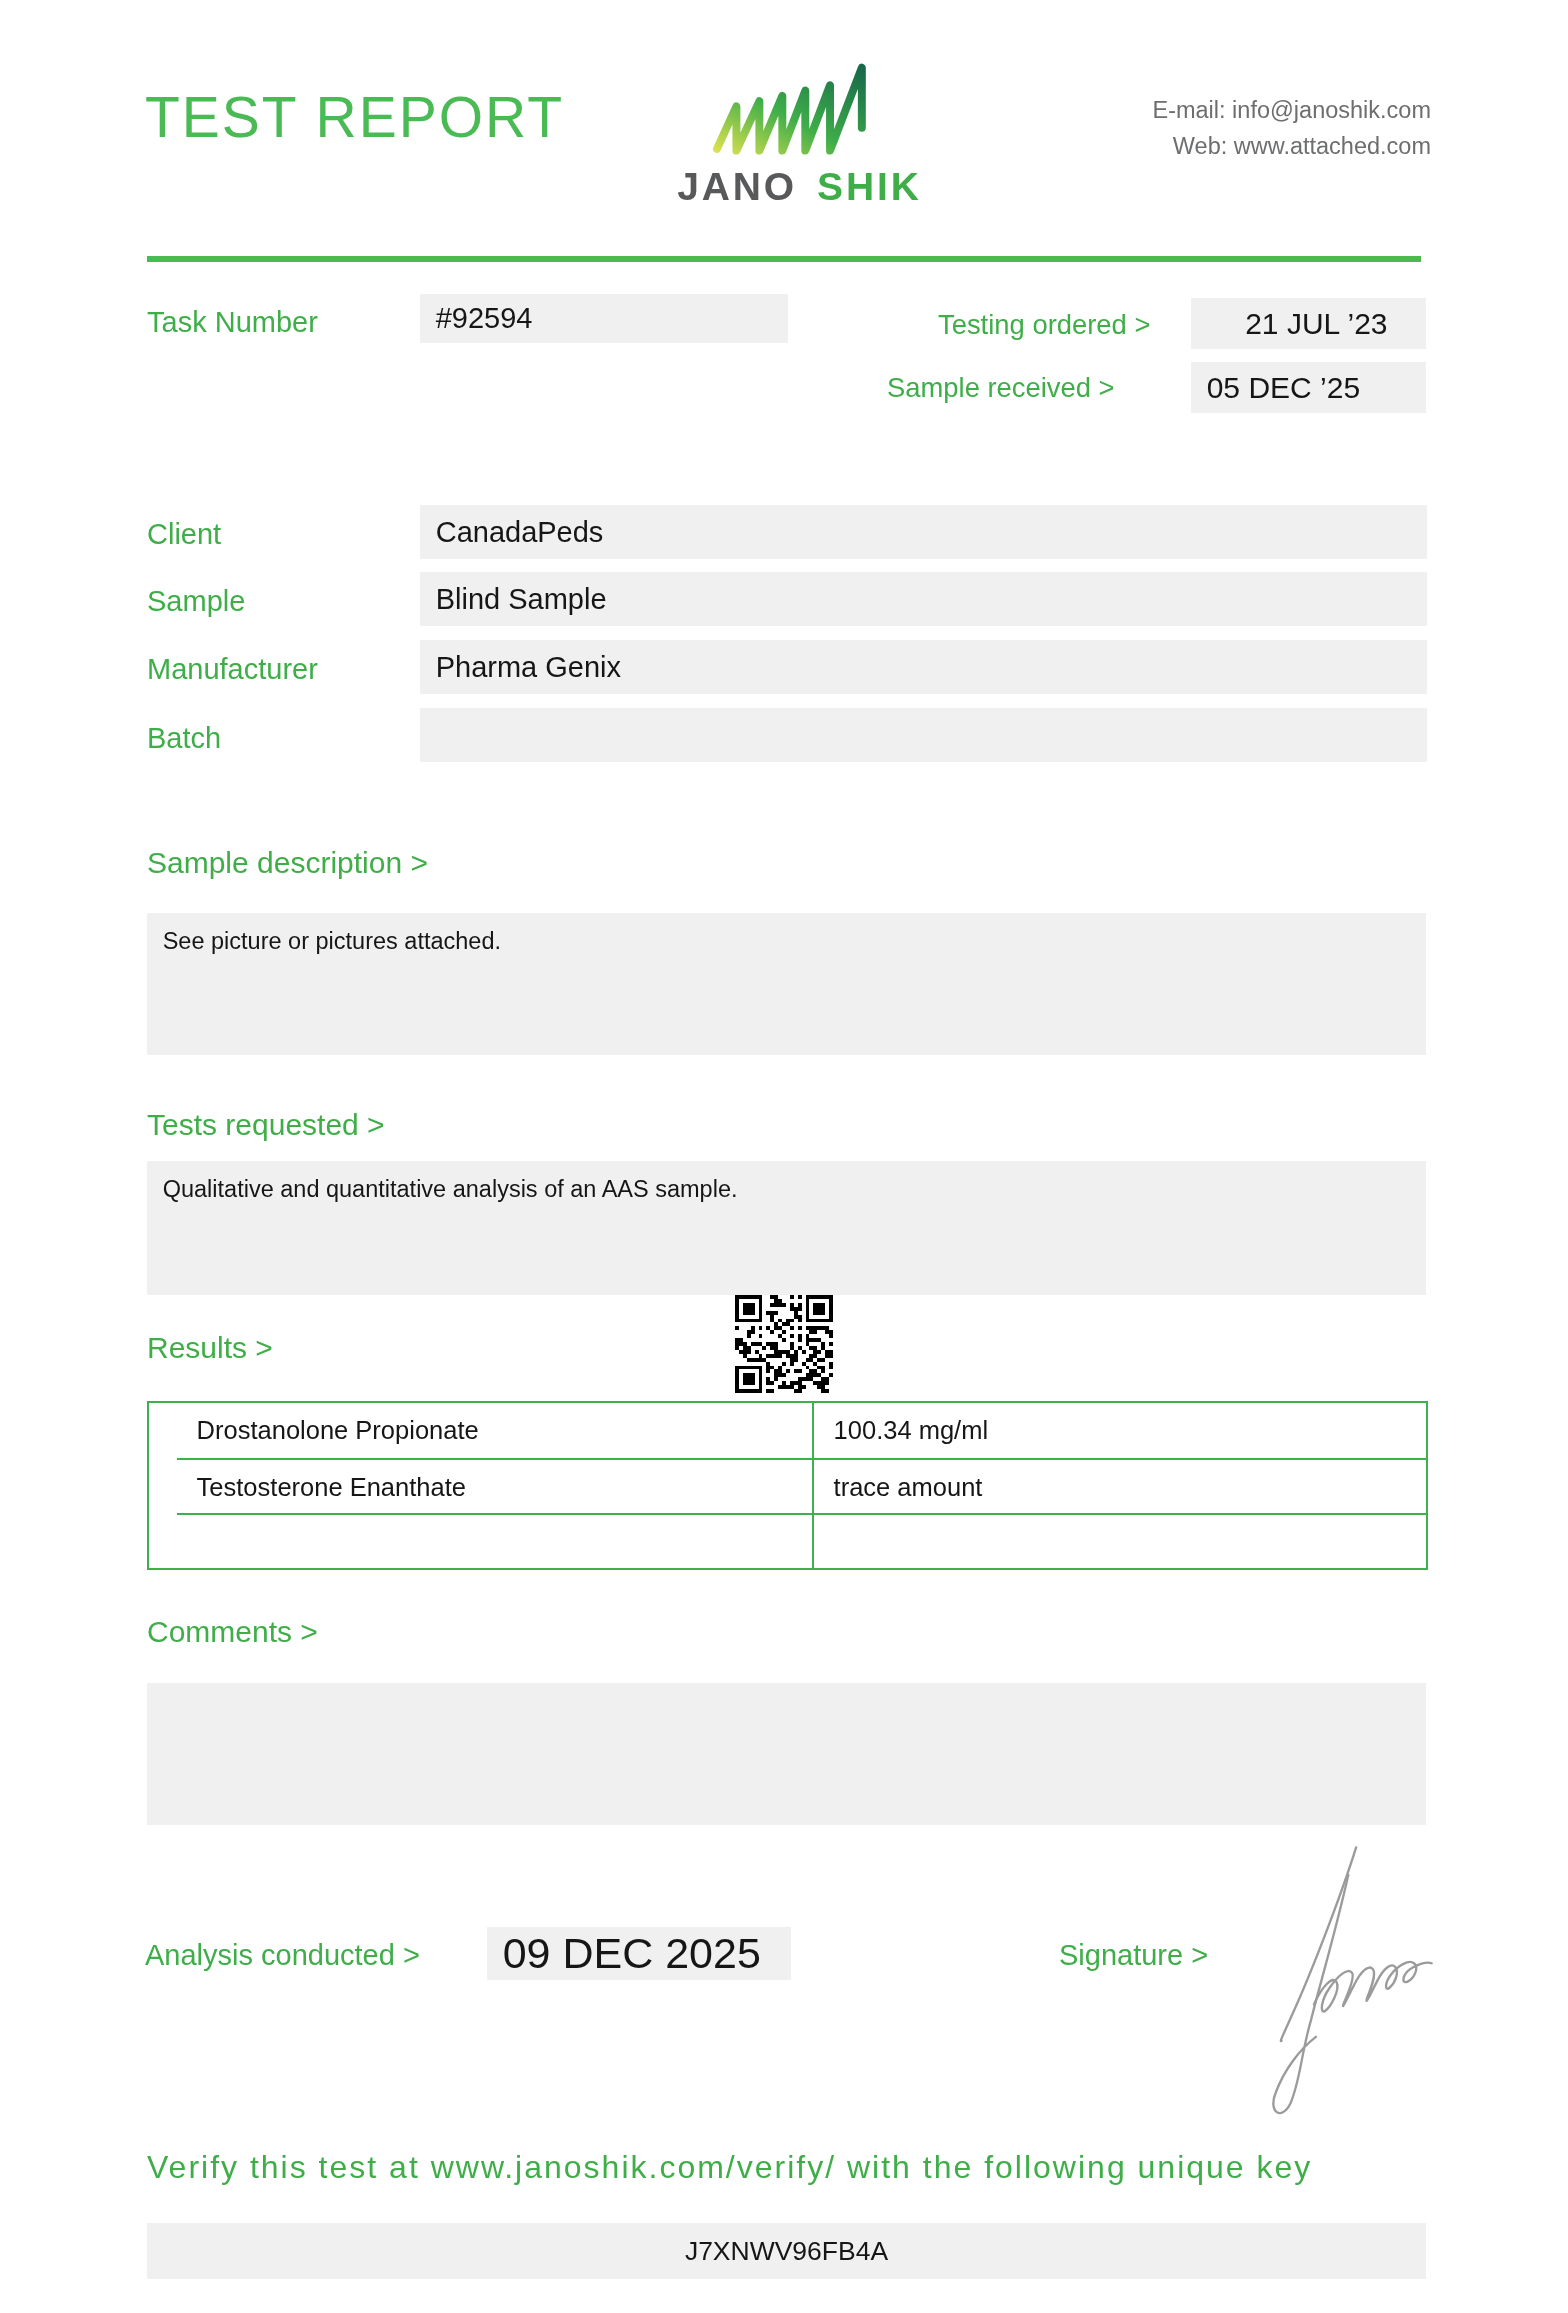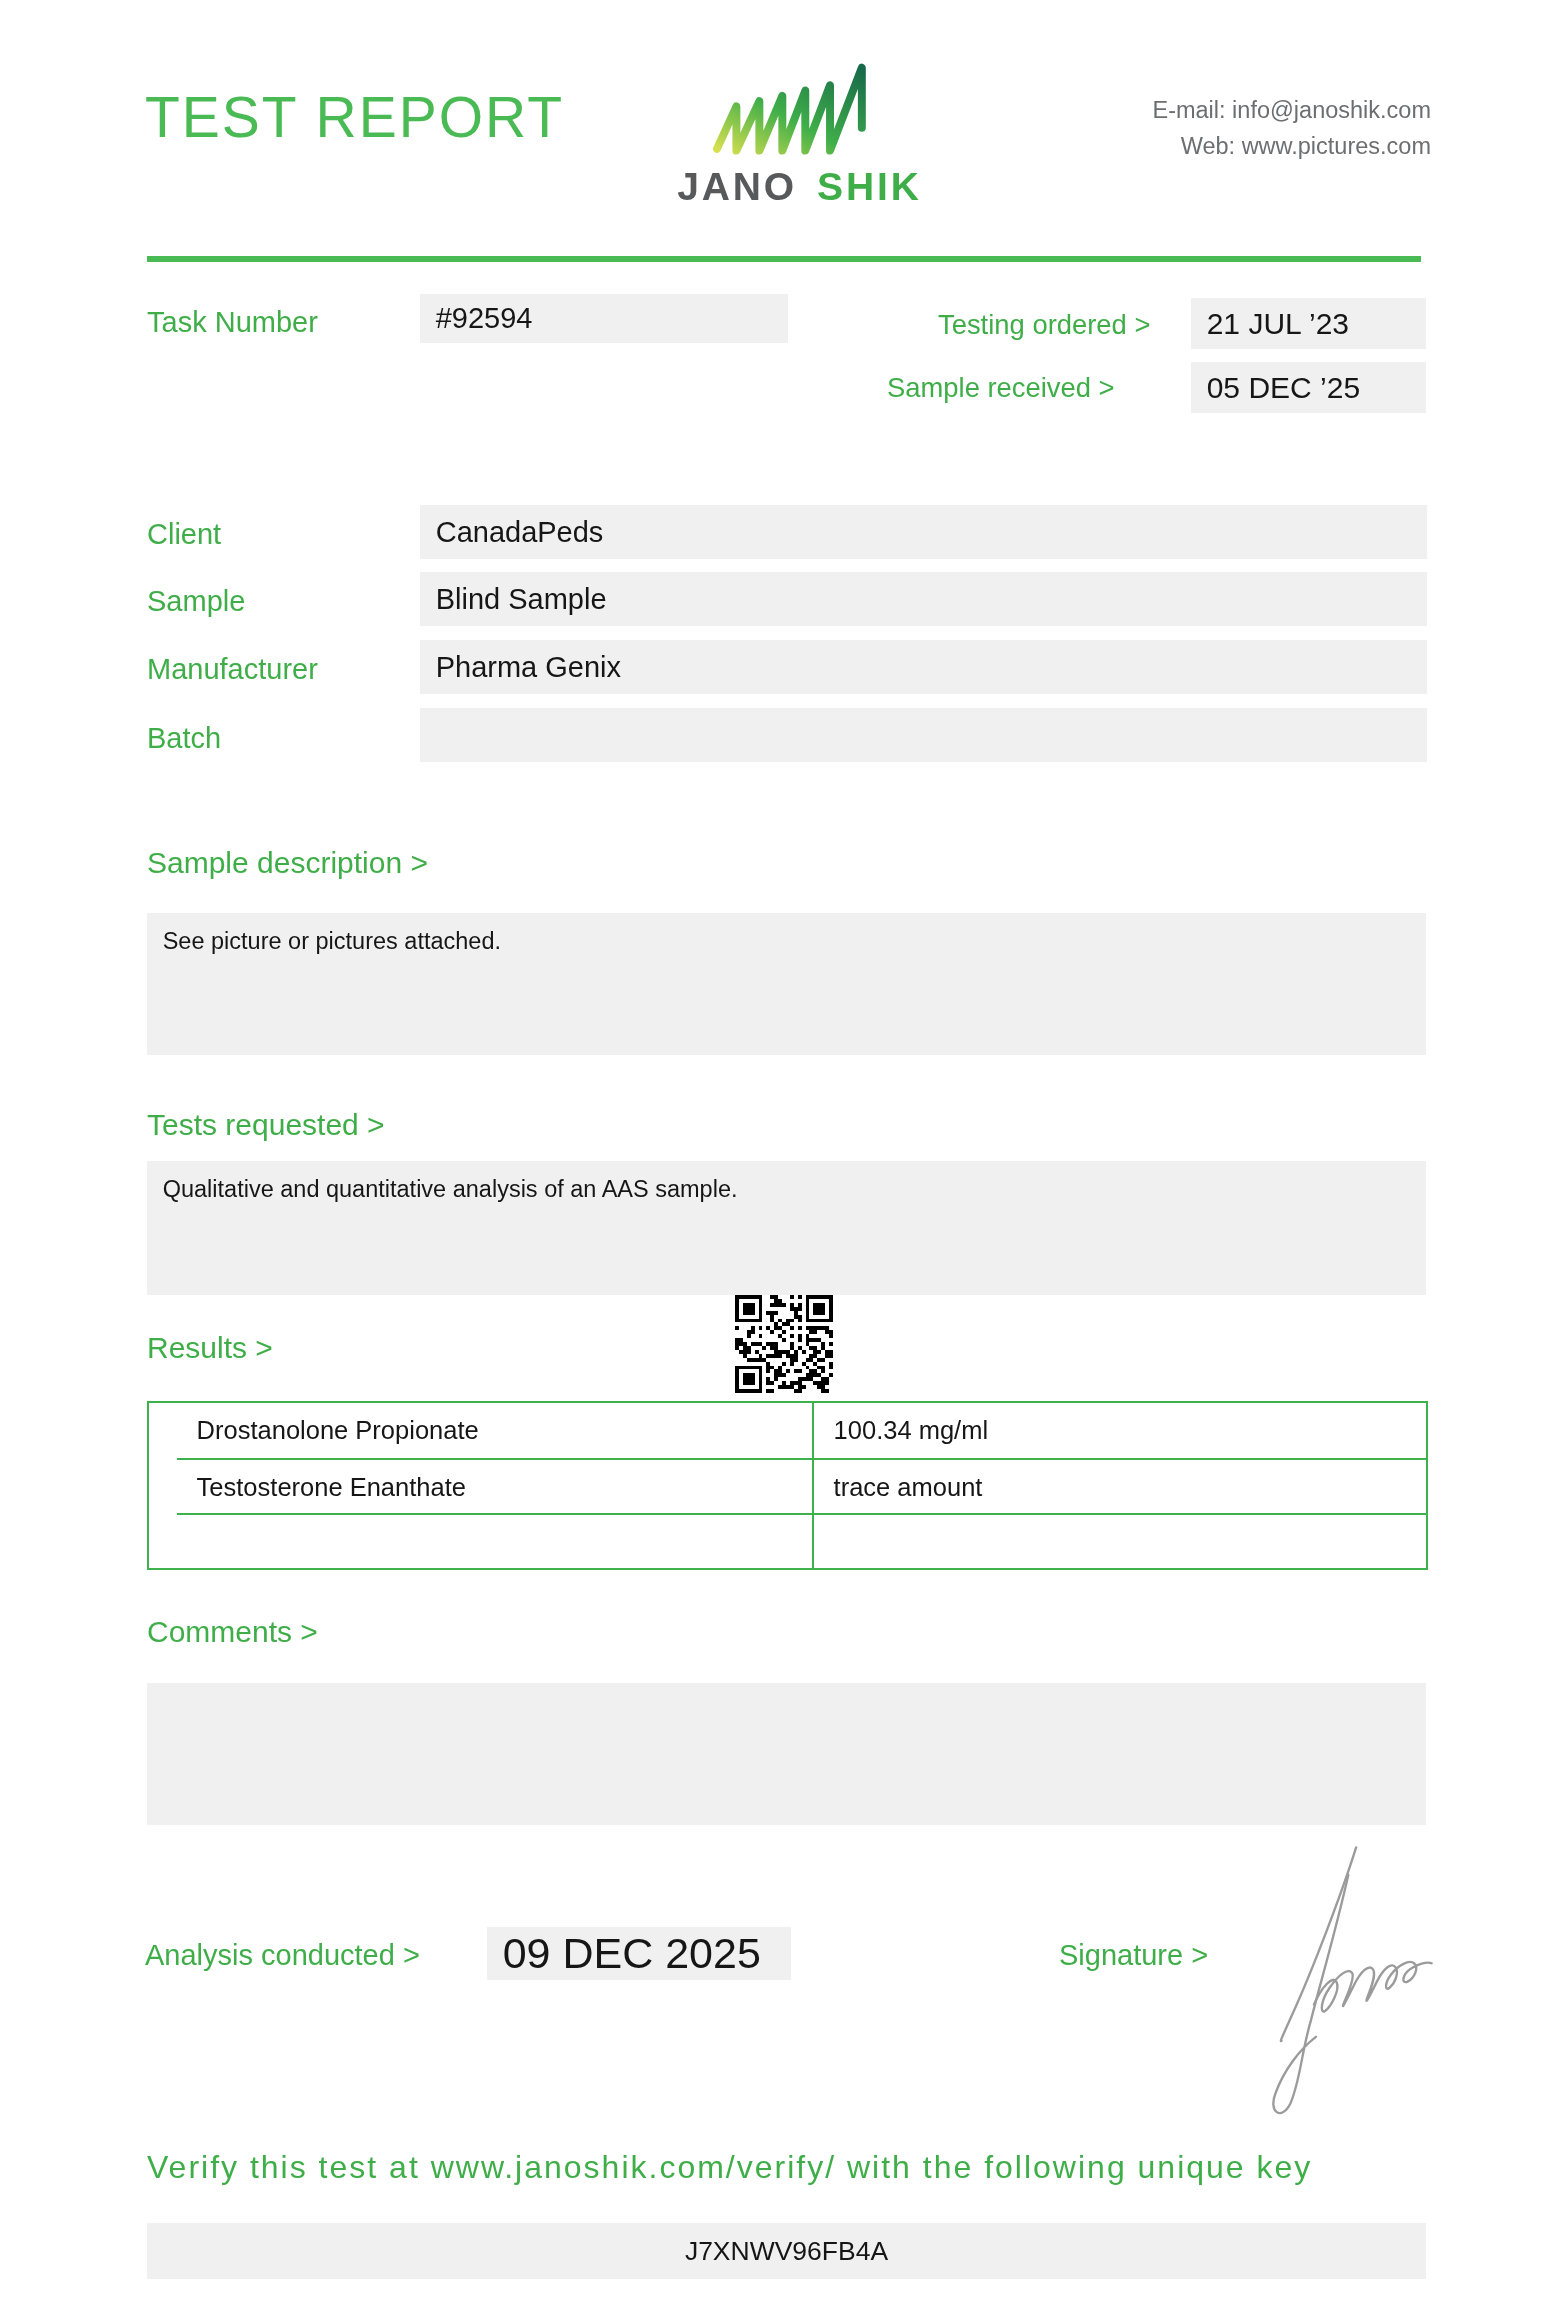--- a/index.html
+++ b/index.html
@@ -37,21 +37,21 @@
   .glabel{position:absolute;color:var(--accent-green);font-size:29px;white-space:nowrap;}
   .gheading{position:absolute;color:var(--accent-green);font-size:30px;white-space:nowrap;}
   .vbox{
     position:absolute;background:var(--box-bg);font-size:29px;color:var(--ink);
     padding-left:15.7px;white-space:nowrap;overflow:hidden;
   }
   
   .task-label{left:147px;top:306px;}
   .task-value{left:420px;top:294px;width:368px;height:49px;line-height:49px;}
   .to-label{left:892px;top:309px;font-size:27.4px;margin-left:46px;}
-  .to-value{left:1191px;top:298px;width:235px;height:51px;line-height:51px;font-size:30px;}
+  .to-value{left:1191px;top:298px;width:235px;height:51px;line-height:51px;font-size:30px;text-align:center;}
   .sr-label{left:887px;top:372px;font-size:27.4px;}
   .sr-value{left:1191px;top:362px;width:235px;height:51px;line-height:51px;font-size:30px;}
   
   .client-label{left:147px;top:518px;}
   .client-value{left:420px;top:505px;width:1007px;height:54px;line-height:54px;}
   .sample-label{left:147px;top:585px;}
   .sample-value{left:420px;top:572px;width:1007px;height:54px;line-height:54px;}
   .manu-label{left:147px;top:653px;}
   .manu-value{left:420px;top:640px;width:1007px;height:54px;line-height:54px;}
   .batch-label{left:147px;top:722px;}
@@ -108,21 +108,21 @@
           <stop offset="1" stop-color="#17694a"></stop>
         </linearGradient>
       </defs>
       <polyline points="16,104 38,56 38,106 64,50 64,106 90,44 90,106 116,38 116,106 144,32 144,106 180,12 180,80" fill="none" stroke="url(#lg)" stroke-width="9" stroke-linecap="round" stroke-linejoin="round"></polyline>
     </svg>
     <div class="logo-text"><span class="jano">JANO</span><span class="shik">SHIK</span></div>
   </div>
 
   <div class="contact">
     <div>E-mail: info@janoshik.com</div>
-    <div>Web: www.pictures.com</div>
+    <div>Web: www.attached.com</div>
   </div>
 
   <div class="rule"></div>
 
   <div class="glabel task-label">Task Number</div>
   <div class="vbox task-value">#92594</div>
 
   <div class="glabel to-label">Testing ordered  &gt;</div>
   <div class="vbox to-value">21 JUL ’23</div>
 

